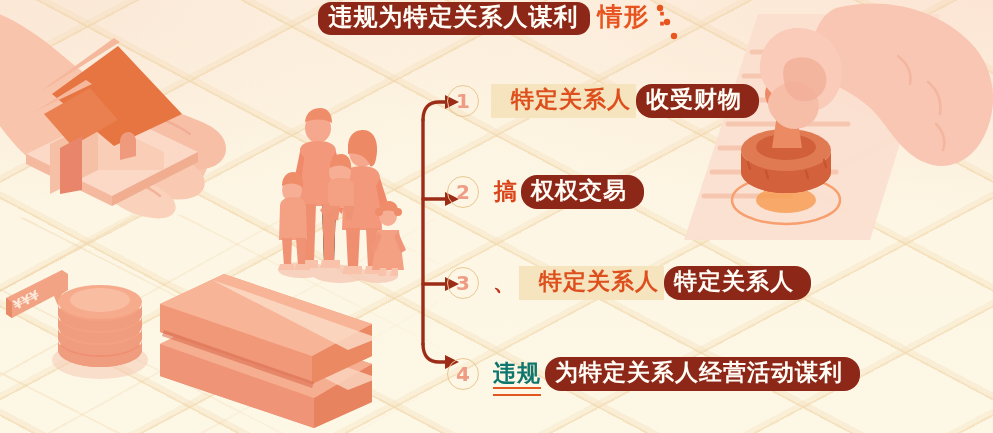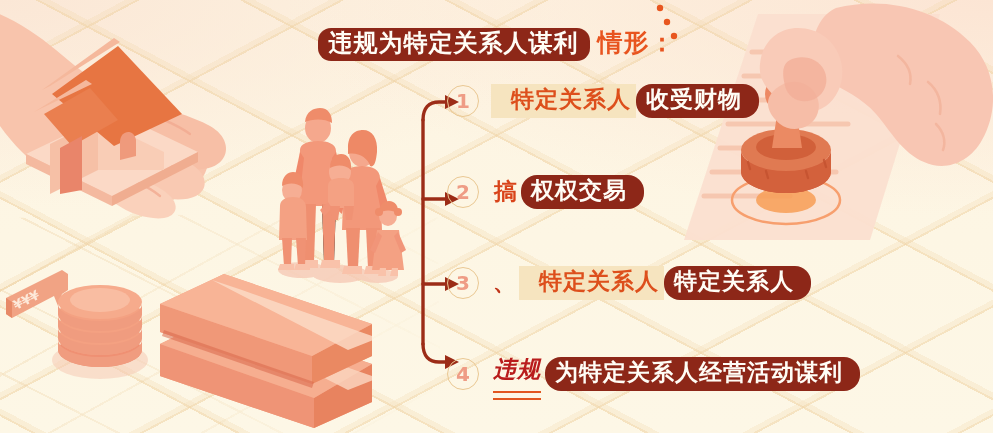--- a/index.html
+++ b/index.html
@@ -41,21 +41,21 @@
     opacity:.85;
     background-image:
       repeating-linear-gradient(28deg, rgba(236,206,158,.55) 0px, rgba(236,206,158,.55) 2px, rgba(0,0,0,0) 2px, rgba(0,0,0,0) 74px),
       repeating-linear-gradient(-28deg, rgba(236,206,158,.5) 0px, rgba(236,206,158,.5) 2px, rgba(0,0,0,0) 2px, rgba(0,0,0,0) 74px);
     -webkit-mask-image:linear-gradient(110deg, rgba(0,0,0,.9) 0%, rgba(0,0,0,.25) 75%, rgba(0,0,0,0) 100%);
             mask-image:linear-gradient(110deg, rgba(0,0,0,.9) 0%, rgba(0,0,0,.25) 75%, rgba(0,0,0,0) 100%);
   }
 
   
   .title-row{
-    position:absolute;left:0;top:26px;width:100%;
+    position:absolute;left:0;top:0;width:100%;
     display:flex;justify-content:center;align-items:baseline;
     gap:8px;
     z-index:40;
   }
   .chip{
     display:inline-block;
     background:#8d2718;
     color:#fffdf6;
     border-radius:13px;
     padding:3px 11px 5px 11px;
@@ -116,24 +116,23 @@
   .seg.hl{
     background:#f6e4bf;
     color:#dd4f1c;
     padding:3px 5px 5px 20px;
   }
   .seg.plain{
     color:#d9441a;
     padding:0 3px;
   }
   .seg.ul{
-    color:#b91c1c;
-    padding:0 4px 8px 2px;
+    color:#0f766e;
+    padding:0 4px 0 2px;
     position:relative;
-    font-style:italic;
   }
   .seg.ul::after{
     content:"";
     position:absolute;left:2px;right:4px;bottom:-9px;
     height:5px;
     border-top:2px solid #e2561f;
     border-bottom:2px solid #e2561f;
   }
   .seg.sep{color:#c0351a;padding:0 2px;}
 

